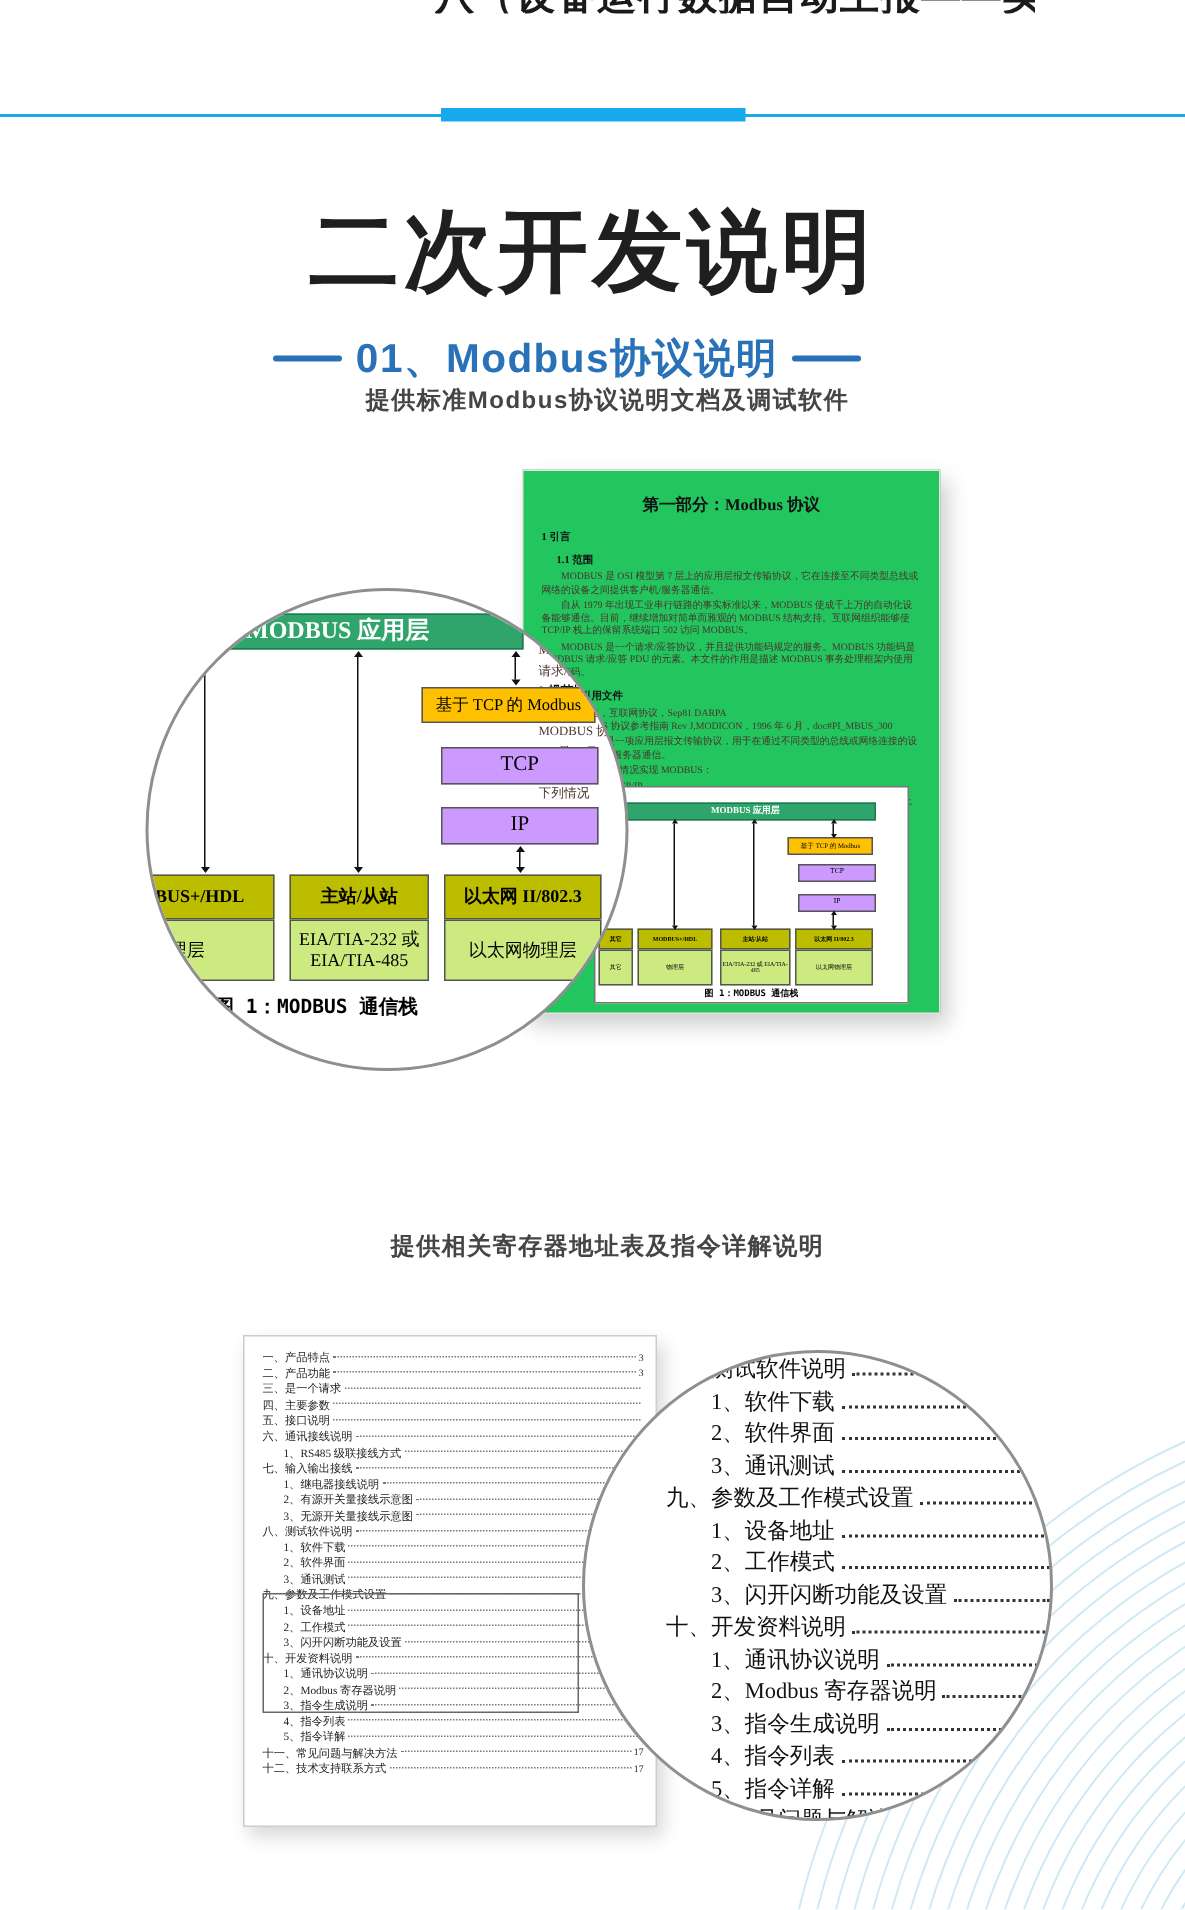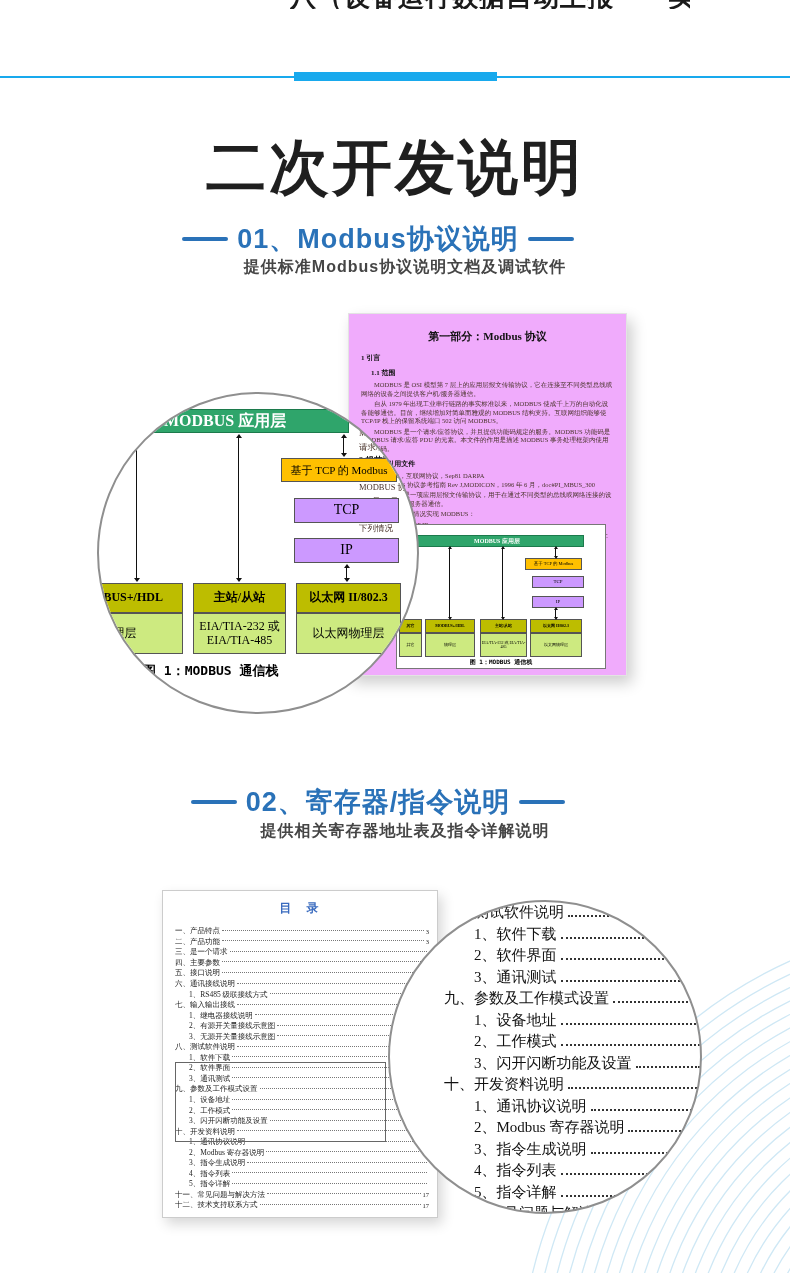--- a/index.html
+++ b/index.html
@@ -22,21 +22,21 @@
   .sec-head{position:absolute;left:0;width:756px;display:flex;justify-content:center;align-items:center;
             gap:9px;z-index:1;}
   .sec-head .dash{width:46px;height:4px;background:#2a72b8;border-radius:2px;}
   .sec-head .sec-title{font-size:27px;font-weight:bold;color:#2a72b8;letter-spacing:1px;}
   .s1{top:221px;} .s2{top:784px;}
   .sec-sub{position:absolute;left:0;width:790px;text-align:center;font-size:16px;font-weight:bold;
            color:#454545;letter-spacing:1px;z-index:1;padding-left:10px;}
   .s1sub{top:257px;} .s2sub{top:821px;}
 
   
-  .doc1{position:absolute;left:348px;top:313px;width:279px;height:363px;background:#f0abfc;
+  .doc1{position:absolute;left:348px;top:313px;width:279px;height:363px;background:#22c55e;
         border:1px solid #e3e3e3;box-shadow:5px 7px 14px rgba(0,0,0,.20);z-index:2;
         box-sizing:border-box;padding:15px 12px 8px 12px;font-family:"Liberation Serif",serif;
         color:#4a342c;}
   .doc1 .d1-title{text-align:center;font-size:11px;font-weight:bold;color:#111;margin-bottom:9px;}
   .doc1 h4{font-size:7px;color:#111;margin:5px 0 3px 0;}
   .doc1 .sub-h{margin-left:10px;}
   .doc1 p{font-size:6.5px;line-height:1.32;margin:0 0 2px 0;text-indent:2em;}
   .doc1 .ref{font-size:6.5px;line-height:1.35;margin:0 0 1px 10px;text-indent:0;}
   
   .fig{position:absolute;left:47px;top:210px;width:208px;height:143px;border:1px solid #777;
@@ -221,29 +221,23 @@
     <div class="zbx z-g z-c1">物理层</div>
     <div class="zbx z-g z-c2">EIA/TIA-232 或 EIA/TIA-485</div>
     <div class="zbx z-g z-c3">以太网物理层</div>
     <div class="varrow" style="left:37px;top:44px;height:140px;"></div>
     <div class="varrow" style="left:139px;top:44px;height:140px;"></div>
     <div class="varrow" style="left:244px;top:44px;height:15px;"></div>
     <div class="varrow" style="left:247px;top:174px;height:10px;"></div>
     <div class="z-cap">图 1：MODBUS 通信栈</div>
   </div>
 
-  <div class="sec-head s2">
-    <span class="dash"></span>
-    <span class="sec-title">02、寄存器/指令说明</span>
-    <span class="dash"></span>
-  </div>
   <div class="sec-sub s2sub">提供相关寄存器地址表及指令详解说明</div>
 
   <div class="doc2">
-    <div class="toc-title">目  录</div>
     <div class="toc-list">
 
     <div class="toc-row">
           <span class="toc-label">一、产品特点</span>
           <span class="toc-dots"></span>
           <span class="toc-page">3</span>
         </div>
         <div class="toc-row">
           <span class="toc-label">二、产品功能</span>
           <span class="toc-dots"></span>

